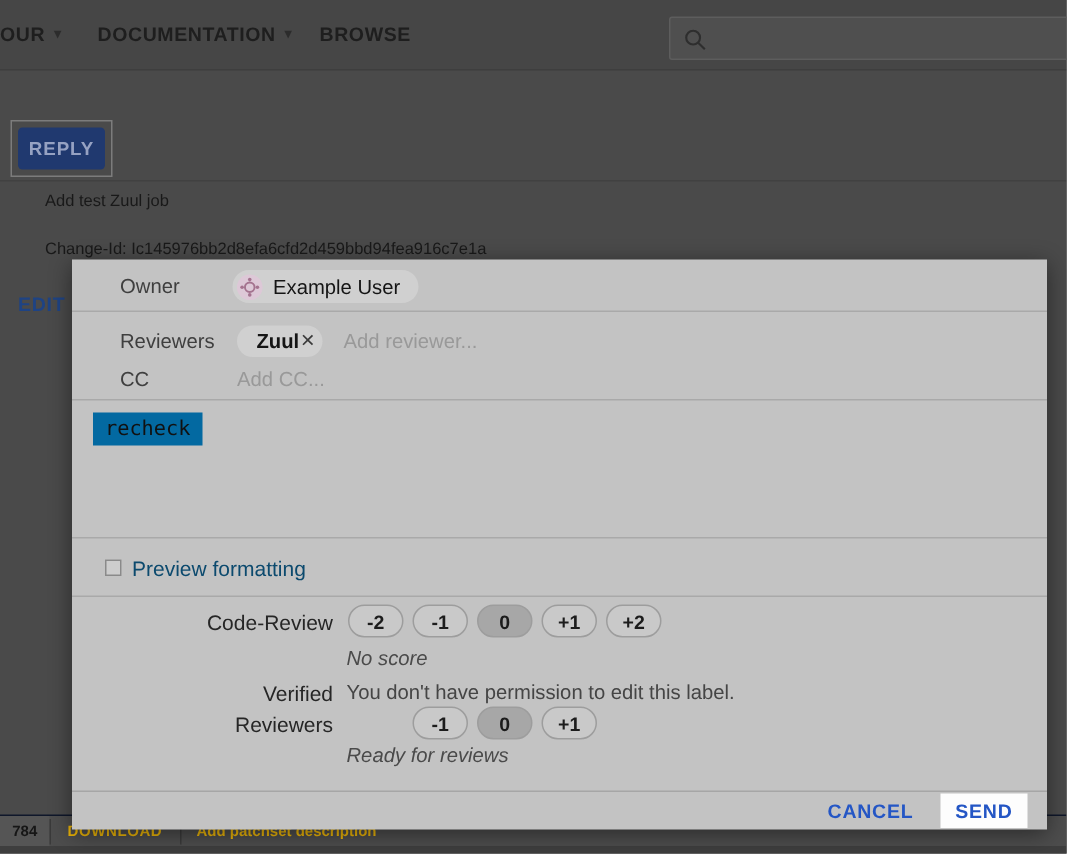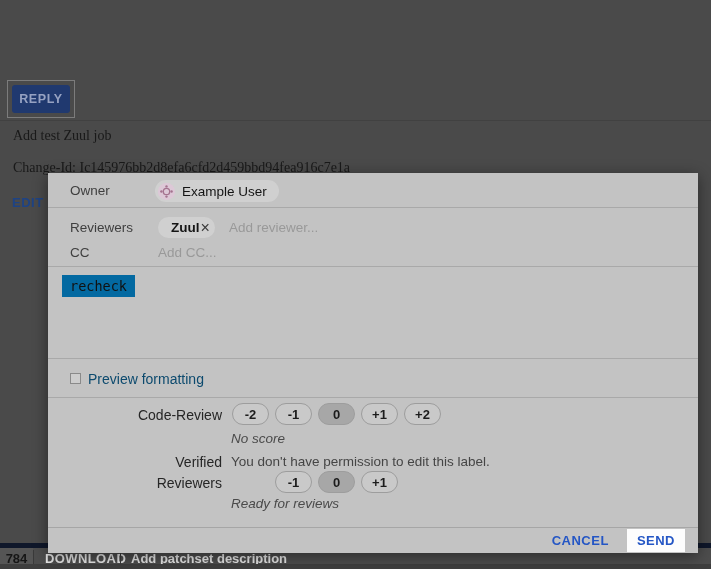--- a/index.html
+++ b/index.html
@@ -13,40 +13,40 @@
   .nav-doc  { left:65px; }
   .nav-browse { left:213px; }
   .chev { font-size:9px; color:#2c2c2c; margin-left:6px; vertical-align:2px; }
   .searchbox { position:absolute; left:446px; top:11px; width:270px; height:29px; background:#4f4f4f; border:1px solid #5d5d5d; border-radius:2px; }
   .searchbox svg { position:absolute; left:8px; top:6px; }
 
   
   .reply-ring { position:absolute; left:7px; top:80px; padding:4px; border:1px solid #7c7c7c; }
   .reply-btn { display:block; width:58px; height:28px; background:#20396f; border:none; border-radius:3px; color:#96a2c2; font-family:"Liberation Sans",sans-serif; font-size:12.5px; font-weight:700; letter-spacing:.6px; cursor:pointer; }
   .hr-under-reply { position:absolute; left:0; top:120px; width:711px; height:1px; background:#414141; }
-  .commit-line { position:absolute; left:13px; color:#191919; font-family:Liberation Serif, serif; font-size:14px; white-space:pre; }
+  .commit-line { position:absolute; left:30px; color:#191919; font-family:Liberation Sans, sans-serif; font-size:11px; white-space:pre; }
   .commit-subject { top:128px; }
   .commit-changeid { top:160px; }
   .edit-link { position:absolute; left:12px; top:195px; color:#1e4384; font-size:13px; font-weight:700; letter-spacing:.5px; cursor:pointer; text-decoration:none; }
 
   
-  .bottombar { position:absolute; left:0; top:543px; width:711px; height:21px; background:#4d4d4d; border-top:5px solid #0f172a; font-size:13px; }
+  .bottombar { position:absolute; left:0; top:543px; width:711px; height:21px; background:#4d4d4d; border-top:1px solid #0f172a; font-size:10px; }
   .ps-num { position:absolute; left:0; top:0; width:33px; height:21px; line-height:21px; text-align:center; background:#555555; color:#161616; font-weight:700; }
   .vsep1 { position:absolute; left:33px; top:2px; width:1px; height:17px; background:#3a3a3a; }
   .vsep2 { position:absolute; left:120px; top:2px; width:1px; height:17px; background:#3a3a3a; }
-  .bbar-link { position:absolute; top:0; line-height:21px; color:#e5e5e5; font-weight:700; cursor:pointer; text-decoration:none; white-space:nowrap; }
+  .bbar-link { position:absolute; top:0; line-height:21px; color:#eab308; font-weight:700; cursor:pointer; text-decoration:none; white-space:nowrap; }
   .dl-link { left:45px; letter-spacing:.4px; }
   .apd-link { left:131px; }
   .bottomstrip { position:absolute; left:0; top:564px; width:711px; height:5px; background:#3e3e3e; }
 
   
   .dialog { position:absolute; left:48px; top:173px; width:650px; height:380px; background:#c3c3c3; box-shadow:0 3px 14px rgba(0,0,0,.45); z-index:10; }
   .divider { position:absolute; left:0; width:650px; height:1px; background:#a9a9a9; }
   .d1 { top:34px; } .d2 { top:93px; } .d3 { top:185px; } .d4 { top:224px; }
-  .fldlabel { position:absolute; left:22px; color:#3f3f3f; font-size:13.5px;text-align:center; }
+  .fldlabel { position:absolute; left:32px; color:#3f3f3f; font-size:13.5px;text-align:center; }
   .lbl-owner { top:10px; } .lbl-reviewers { top:47px; } .lbl-cc { top:72px; }
   .chip { position:absolute; display:flex; align-items:center; background:#d0d0d0; border-radius:11px; color:#151515; font-size:13.5px; }
   .owner-chip { left:107px; top:7px; height:22px; padding:0 12px 0 3px; }
   .avatar { width:17px; height:17px; border-radius:50%; background:#ddc8d7; margin-right:7px; display:flex; align-items:center; justify-content:center; overflow:hidden; }
   .zuul-chip { left:110px; top:44px; height:21px; padding:0 5px 0 13px; font-weight:700; }
   .chip-x { font-weight:400; font-size:16px; color:#3a3a3a; margin-left:1px; cursor:pointer; line-height:1; }
   .placeholder { position:absolute; color:#999999; font-size:13.5px; }
   .ph-reviewer { left:181px; top:47px; } .ph-cc { left:110px; top:72px; }
   .draft-text { position:absolute; left:14px; top:102px; background:#0369a1; color:#111; font-family:"DejaVu Sans Mono", monospace; font-size:13.5px; padding:3px 8px; }
   .checkbox { position:absolute; left:22px; top:200px; width:11px; height:11px; border:1px solid #8a8a8a; background:#cdcdcd; cursor:pointer; }
@@ -62,20 +62,37 @@
   .perm-msg { position:absolute; left:183px; top:281px; color:#454545; font-size:13.5px; }
   .dlg-footer { position:absolute; left:0; top:354px; width:650px; height:26px; border-top:1px solid #a6a6a6; display:flex; align-items:center; justify-content:flex-end; gap:18px; padding-right:13px; }
   .cancel-btn { color:#2456c5; font-size:13px; font-weight:700; letter-spacing:.5px; cursor:pointer; background:none; border:none; font-family:"Liberation Sans",sans-serif;margin-left:29px; }
   .send-btn { background:#fdfdfd; color:#2456c5; font-size:13px; font-weight:700; letter-spacing:.5px; border:none; padding:4px 10px; cursor:pointer; font-family:"Liberation Sans",sans-serif; }
 </style>
 </head>
 <body>
 
 <div class="screen">
 
+  <header class="topbar">
+    <div class="nav-item nav-your">
+      <span>OUR</span><span class="chev">▾</span>
+    </div>
+    <div class="nav-item nav-doc">
+      <span>DOCUMENTATION</span><span class="chev">▾</span>
+    </div>
+    <div class="nav-item nav-browse">
+      <span>BROWSE</span>
+    </div>
+    <div class="searchbox">
+      <svg width="17" height="17" viewBox="0 0 24 24">
+        <circle cx="10" cy="10" r="6.5" fill="none" stroke="#2e2e2e" stroke-width="2"></circle>
+        <line x1="15" y1="15" x2="21" y2="21" stroke="#2e2e2e" stroke-width="2"></line>
+      </svg>
+    </div>
+  </header>
 
   <div class="reply-ring">
     <button class="reply-btn">REPLY</button>
   </div>
   <div class="hr-under-reply"></div>
   <div class="commit-line commit-subject">Add test Zuul job</div>
   <div class="commit-line commit-changeid">Change-Id: Ic145976bb2d8efa6cfd2d459bbd94fea916c7e1a</div>
   <a class="edit-link">EDIT</a>
 
   <div class="bottombar">

